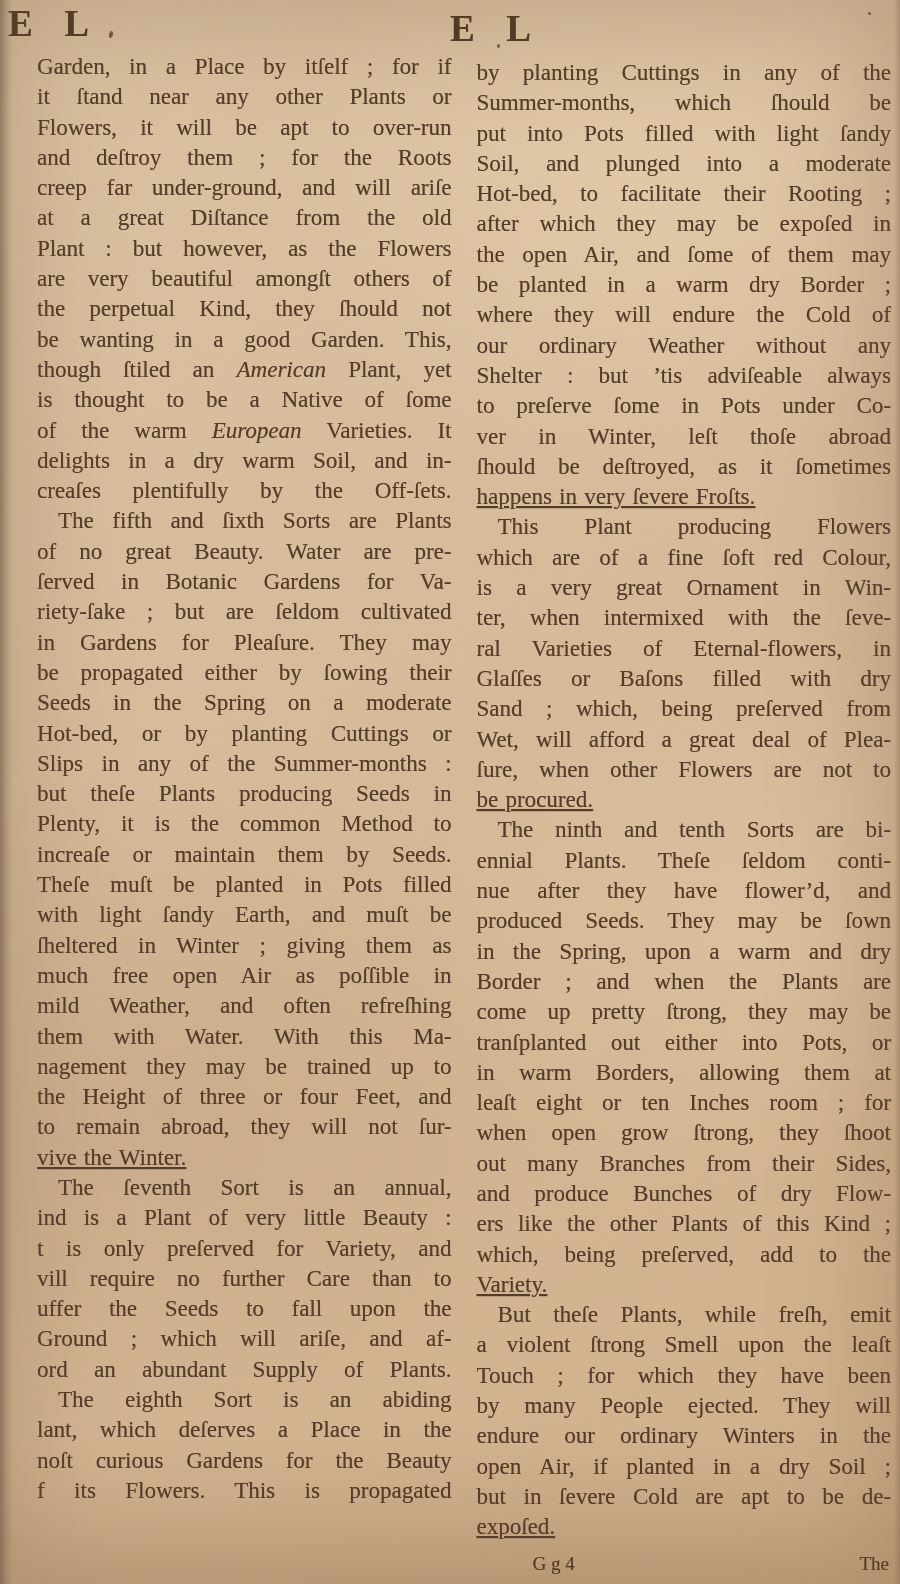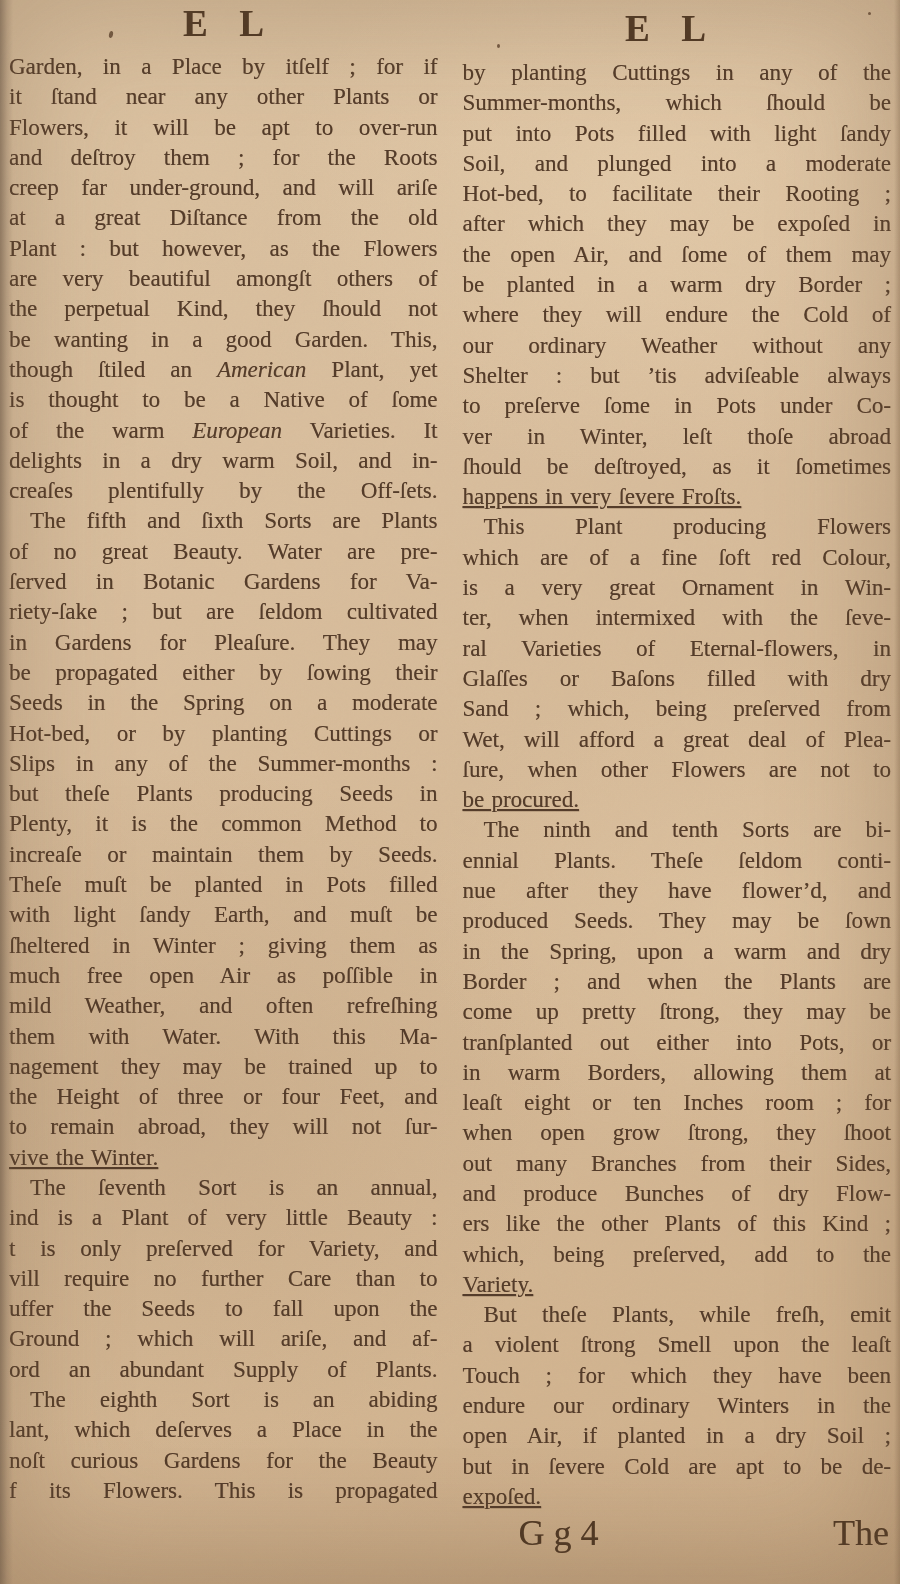--- a/index.html
+++ b/index.html
@@ -20,35 +20,35 @@
   }
   .vignette{position:absolute;inset:0;pointer-events:none;
     box-shadow:inset 0 0 110px 22px rgba(120,90,60,0.28);}
   .left-edge{position:absolute;left:0;top:0;bottom:0;width:13px;pointer-events:none;
     background:linear-gradient(to right, rgba(94,78,64,0.55), rgba(118,98,80,0.22) 55%, rgba(118,98,80,0) 100%);}
   .right-edge{position:absolute;right:0;top:0;bottom:0;width:6px;pointer-events:none;
     background:linear-gradient(to left, rgba(105,80,55,0.30), rgba(105,80,55,0) 100%);}
   .grain{position:absolute;inset:0;pointer-events:none;opacity:.55;}
 
   .header-row{position:relative;display:flex;height:52px;padding:0 8px;}
-  .hcell{flex:1;text-align:center;font-weight:bold;font-size:37px;line-height:40px;
+  .hcell{flex:1;font-weight:bold;font-size:37px;line-height:40px;
     letter-spacing:0.30em;padding-top:4px;color:#4e3723;}
   .hcell.rgt{padding-top:9px;}
 
-  .cols{display:flex;padding:0 9px;gap:25px;position:relative;}
+  .cols{display:flex;padding:0 9px;gap:25px;position:relative;margin-left:28px;}
   .col{flex:1;font-size:23px;line-height:30.3px;}
   .col.rgt{padding-top:6px;}
   .line{text-align:justify;text-align-last:justify;word-spacing:1.5px;}
   .line.endline{text-align-last:left;text-decoration:underline;}
   .line.indent{text-indent:21px;}
   .it{font-style:italic;}
   .col,.hcell,.sig-row{text-shadow:0.3px 0.4px 0.6px rgba(82,56,36,0.5);}
 
   .sig-row{display:flex;justify-content:space-between;align-items:baseline;
-    padding:6px 2px 0 56px;font-size:36px;color:#4e3723;}
+    padding:6px 2px 0 56px;font-size:19px;color:#4e3723;}
   .speck{position:absolute;background:rgba(90,64,44,0.8);border-radius:50%;}
   .s1{left:109px;top:31px;width:4px;height:7px;transform:rotate(12deg);}
   .s2{left:497px;top:44px;width:3px;height:4px;}
   .s3{left:868px;top:12px;width:3px;height:3px;}
 </style>
 </head>
 <body>
 
 <div class="page">
   <div class="mottle"></div>
@@ -161,20 +161,21 @@
           <div class="line"><span>leaſt eight or ten Inches room ; for</span></div>
           <div class="line"><span>when open grow ſtrong, they ſhoot</span></div>
           <div class="line"><span>out many Branches from their Sides,</span></div>
           <div class="line"><span>and produce Bunches of dry Flow-</span></div>
           <div class="line"><span>ers like the other Plants of this Kind ;</span></div>
           <div class="line"><span>which, being preſerved, add to the</span></div>
           <div class="line endline"><span>Variety.</span></div>
           <div class="line indent"><span>But theſe Plants, while freſh, emit</span></div>
           <div class="line"><span>a violent ſtrong Smell upon the leaſt</span></div>
           <div class="line"><span>Touch ; for which they have been</span></div>
+          <div class="line"><span>by many People ejected. They will</span></div>
           <div class="line"><span>endure our ordinary Winters in the</span></div>
           <div class="line"><span>open Air, if planted in a dry Soil ;</span></div>
           <div class="line"><span>but in ſevere Cold are apt to be de-</span></div>
           <div class="line endline"><span>expoſed.</span></div>
         </div>
       <div class="sig-row">
         <span>G g 4</span>
         <span>The</span>
       </div>
     </div>

